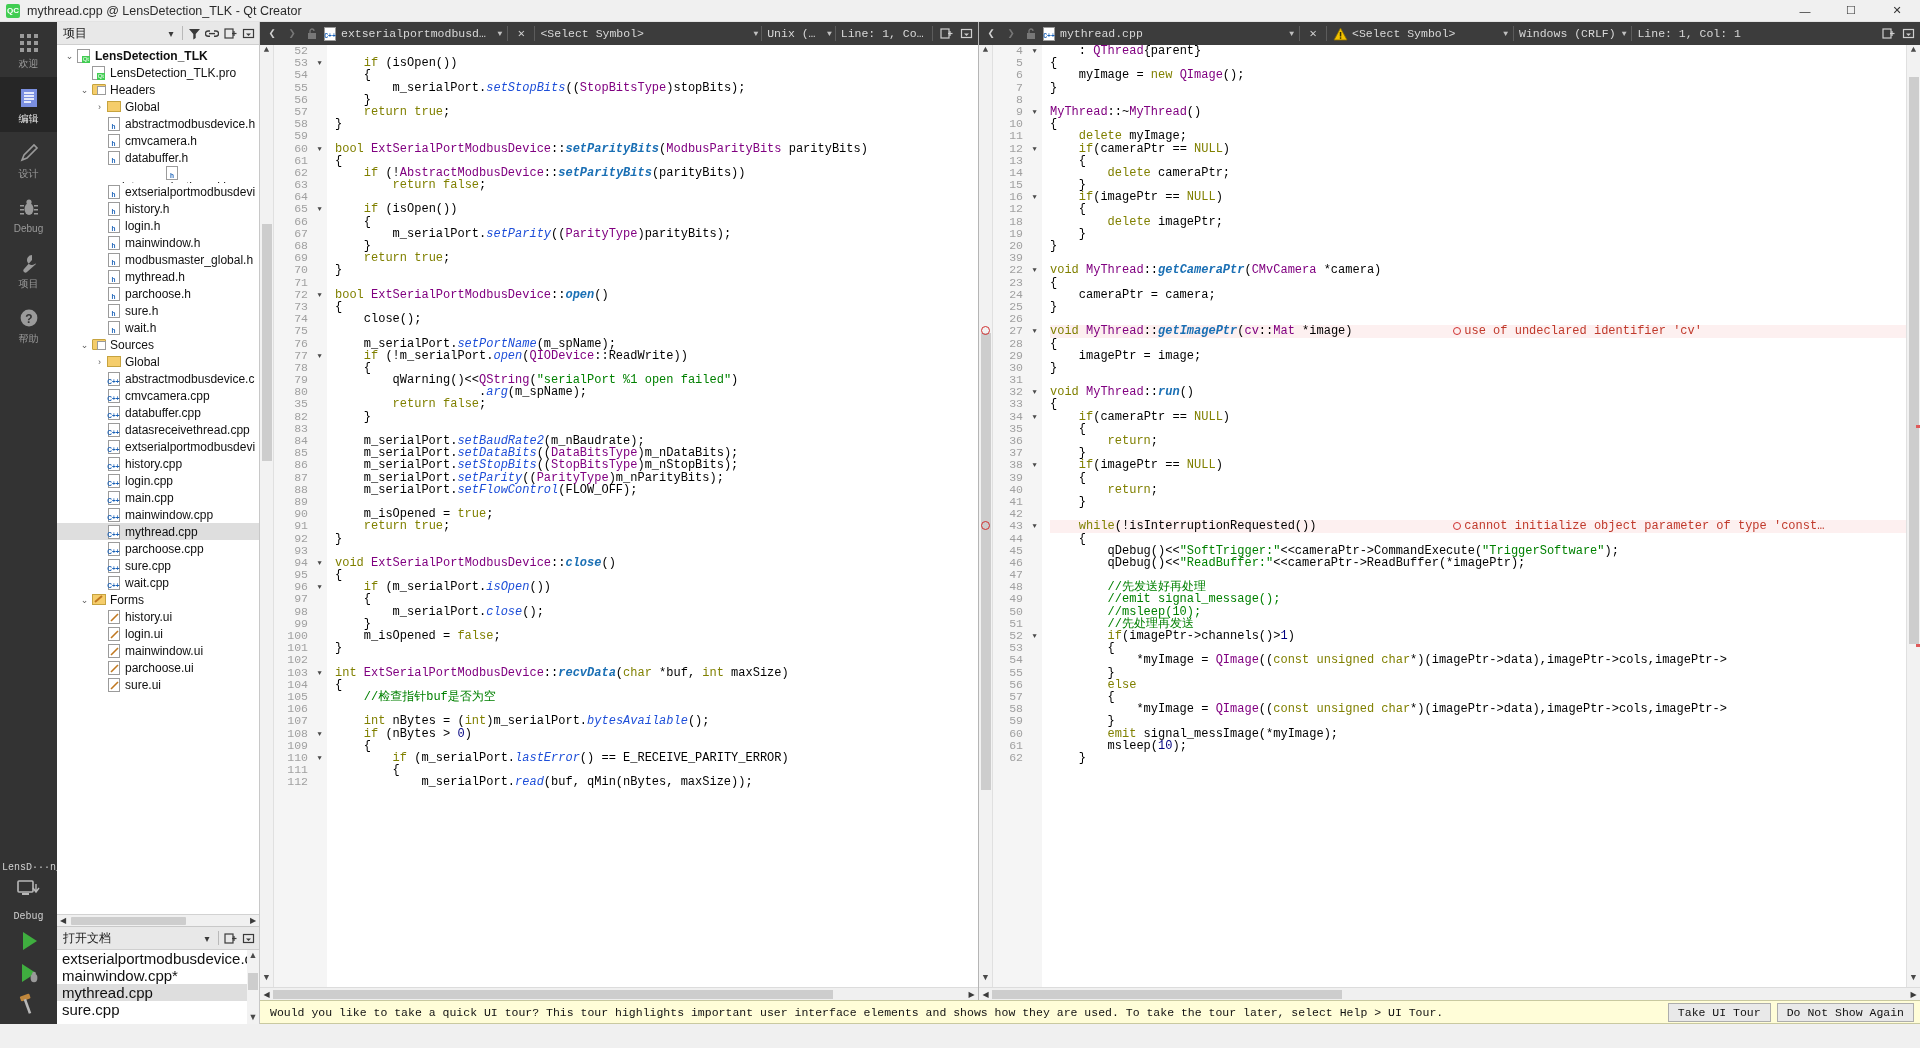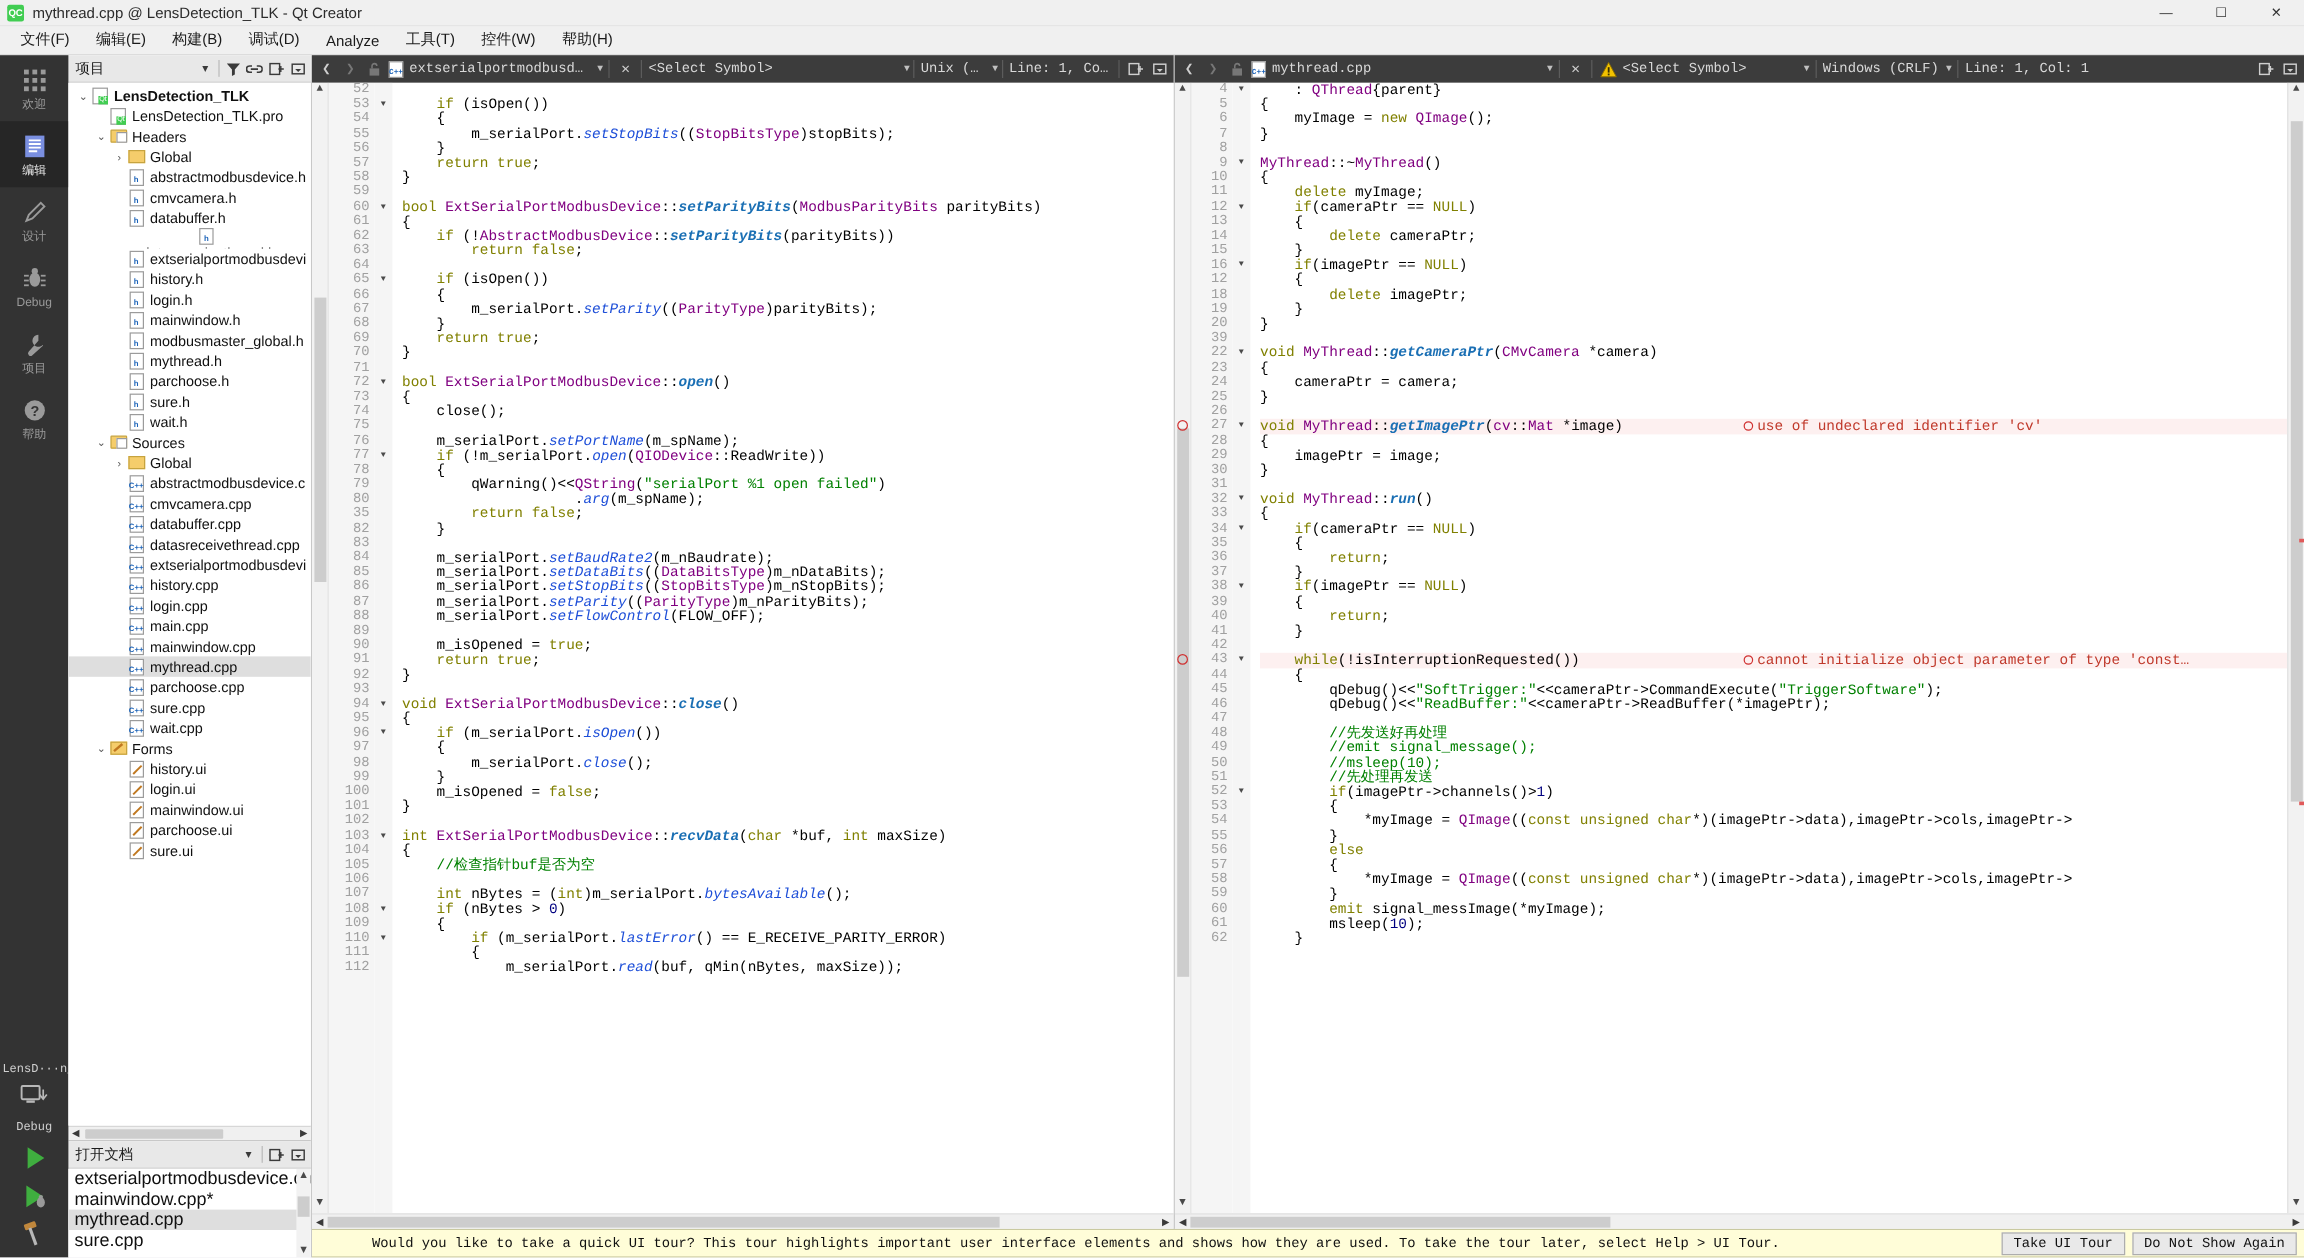--- a/index.html
+++ b/index.html
@@ -167,50 +167,40 @@
 
   .ehscroll { height: 13px; background: #f0f0f0; border-top: 1px solid #dcdcdc;
     display: flex; align-items: center; }
   .ehs-thumb { height: 9px; background: #cdcdcd; }
 
   
   .tourbar { height: 24px; background: #fffdd8; border-top: 1px solid #c9c9a0;
     border-bottom: 1px solid #c9c9a0; display: flex; align-items: center;
     padding: 0 6px 0 10px; font-family: "Liberation Mono", monospace; font-size: 11.5px;
     color: #111; }
-  .tourbar .msg { flex: 1; white-space: nowrap; overflow: hidden; margin-left: 40px; }
+  .tourbar .msg { flex: 1; white-space: nowrap; overflow: hidden; }
   .tbtn { border: 1px solid #adadad; background: #e9e9e9; padding: 2px 9px;
     font-size: 11.5px; font-family: "Liberation Mono", monospace; margin-left: 6px;
     cursor: pointer; color: #111; }
 </style>
 </head>
 <body>
 
 <div id="app">
 
   <div class="titlebar">
     <div class="qc-logo">QC</div>
     <div class="title-text">mythread.cpp @ LensDetection_TLK - Qt Creator</div>
     <div class="win-btns">
       <div class="win-btn">—</div>
       <div class="win-btn">☐</div>
       <div class="win-btn close">✕</div>
     </div>
   </div>
 
-  <div class="menubar">
-    <div class="menu-item">文件(F)</div>
-    <div class="menu-item">编辑(E)</div>
-    <div class="menu-item">构建(B)</div>
-    <div class="menu-item">调试(D)</div>
-    <div class="menu-item">Analyze</div>
-    <div class="menu-item">工具(T)</div>
-    <div class="menu-item">控件(W)</div>
-    <div class="menu-item">帮助(H)</div>
-  </div>
 
   <div class="body-row">
 
     <div class="modebar">
       <div class="mode">
         <div class="glyph">
           <svg width="20" height="20" viewBox="0 0 20 20">
               <g fill="#9a9a9a">
             <rect x="1" y="1" width="4" height="4"></rect>
                 <rect x="8" y="1" width="4" height="4"></rect>

